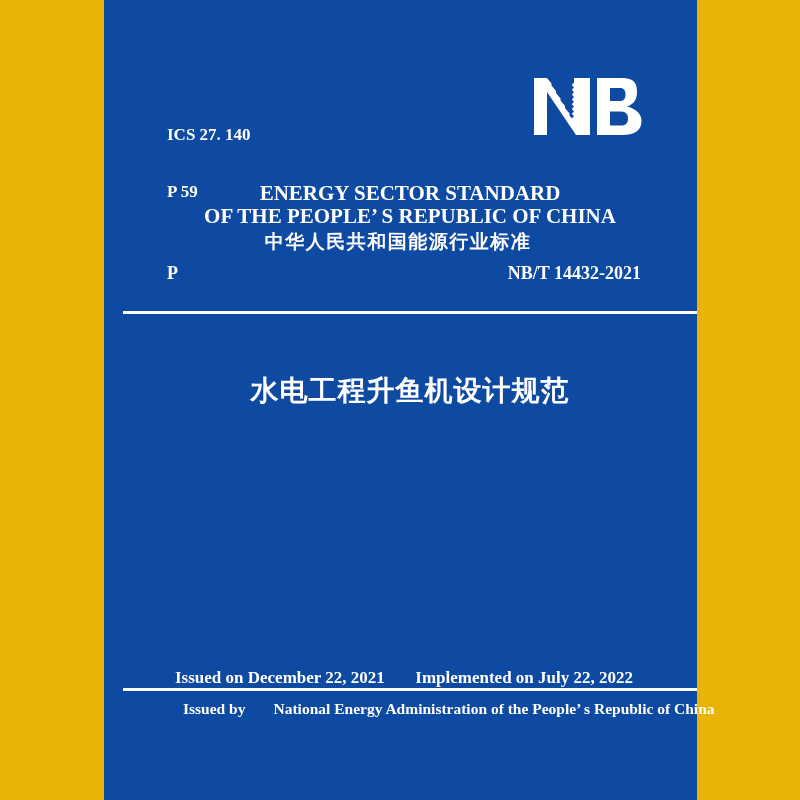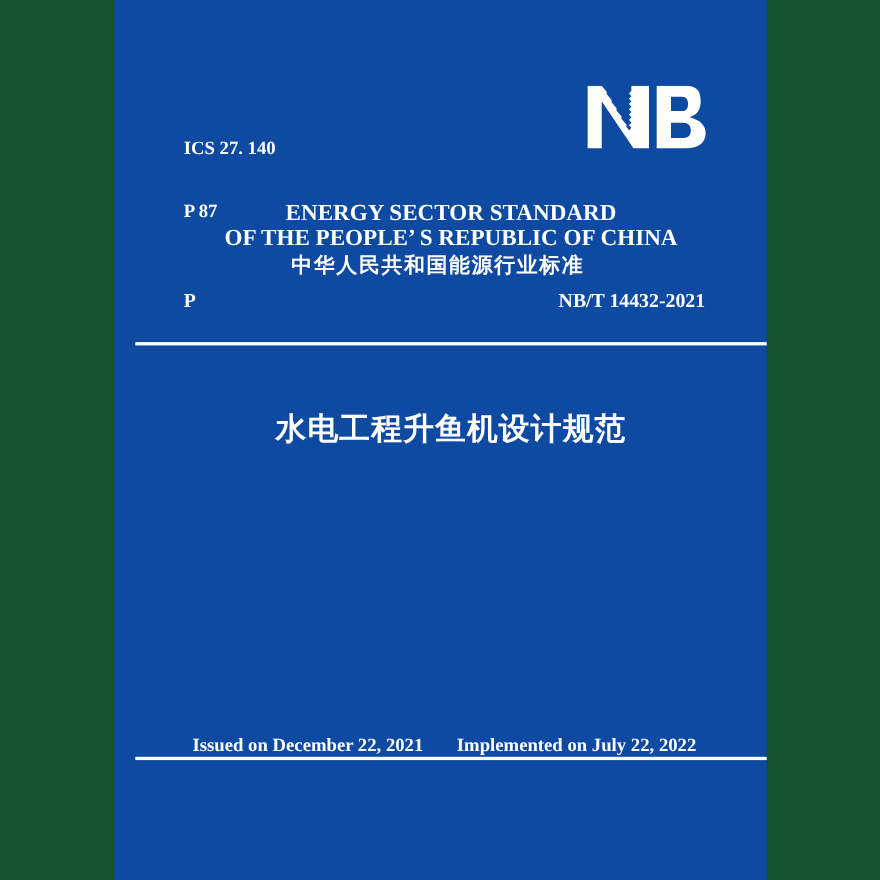--- a/index.html
+++ b/index.html
@@ -5,21 +5,21 @@
   html, body { margin: 0; padding: 0; }
   body {
     width: 800px; height: 800px;
     background: #ffffff;
     font-family: "Liberation Serif", "DejaVu Serif", serif;
     overflow: hidden;
   }
   .page {
     position: relative;
     width: 800px; height: 800px;
-    background: #14532d;
+    background: #eab308;
   }
   .cover {
     position: absolute;
     left: 104px; top: 0;
     width: 593px; height: 800px;
     background: #0e4aa1;
     color: #ffffff;
   }
   .cover * { color: #ffffff; }
 
@@ -136,21 +136,21 @@
   }
 </style>
 </head>
 <body>
 
 <div class="page">
   <div class="cover">
 
     <div class="ics-block">
       <div>ICS 27. 140</div>
-      <div>P 87</div>
+      <div>P 59</div>
     </div>
 
     <svg class="nb-logo" role="img" viewBox="0 0 108 57" xmlns="http://www.w3.org/2000/svg" aria-label="NB">
 
       <path fill="#ffffff" d="M0 0 H13
         L17.5 5.5 L17.5 7.5 L22 13 L22 15 L26.5 20.5 L26.5 22.5 L31 28 L31 30 L35.5 35.5 L35.5 37.5 L40 43
         L37.8 40.6 L40 38.2 L37.8 35.8 L40 33.4 L37.8 31 L40 28.6 L37.8 26.2 L40 23.8 L37.8 21.4 L40 19
         L37.8 16.6 L40 14.2 L37.8 11.8 L40 9.4 L37.8 7 L40 4.6 L40 0
         H56 V57 H42 L13 14 L13 57 H0 Z"></path>
 
@@ -172,15 +172,19 @@
 
     <div class="title-zh">水电工程升鱼机设计规范</div>
 
     <div class="dates-row">
       <span>Issued on December 22, 2021</span>
       <span>Implemented on July 22, 2022</span>
     </div>
 
     <div class="rule rule-bottom"></div>
 
+    <div class="issuer-row">
+      <span>Issued by</span>
+      <span>National Energy Administration of the People’ s Republic of China</span>
+    </div>
 
   </div>
 </div>
 
 </body></html>

